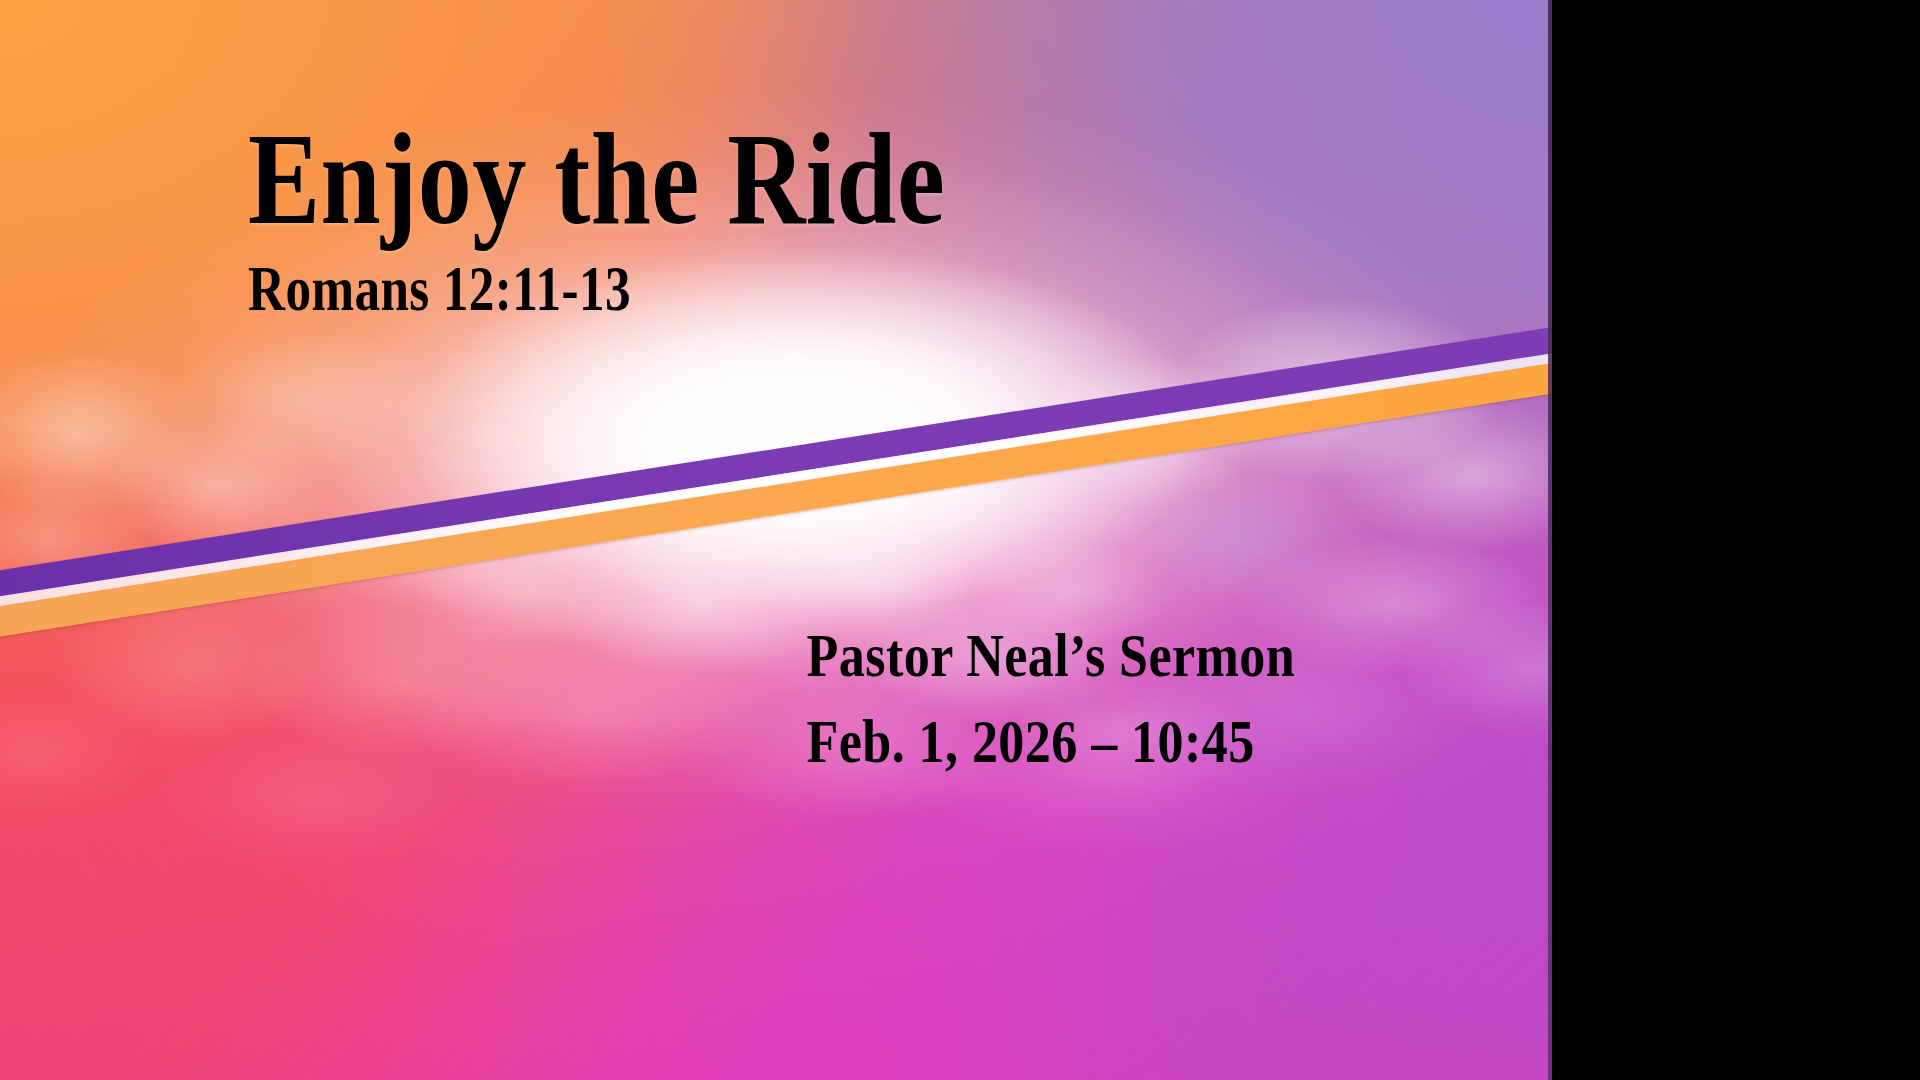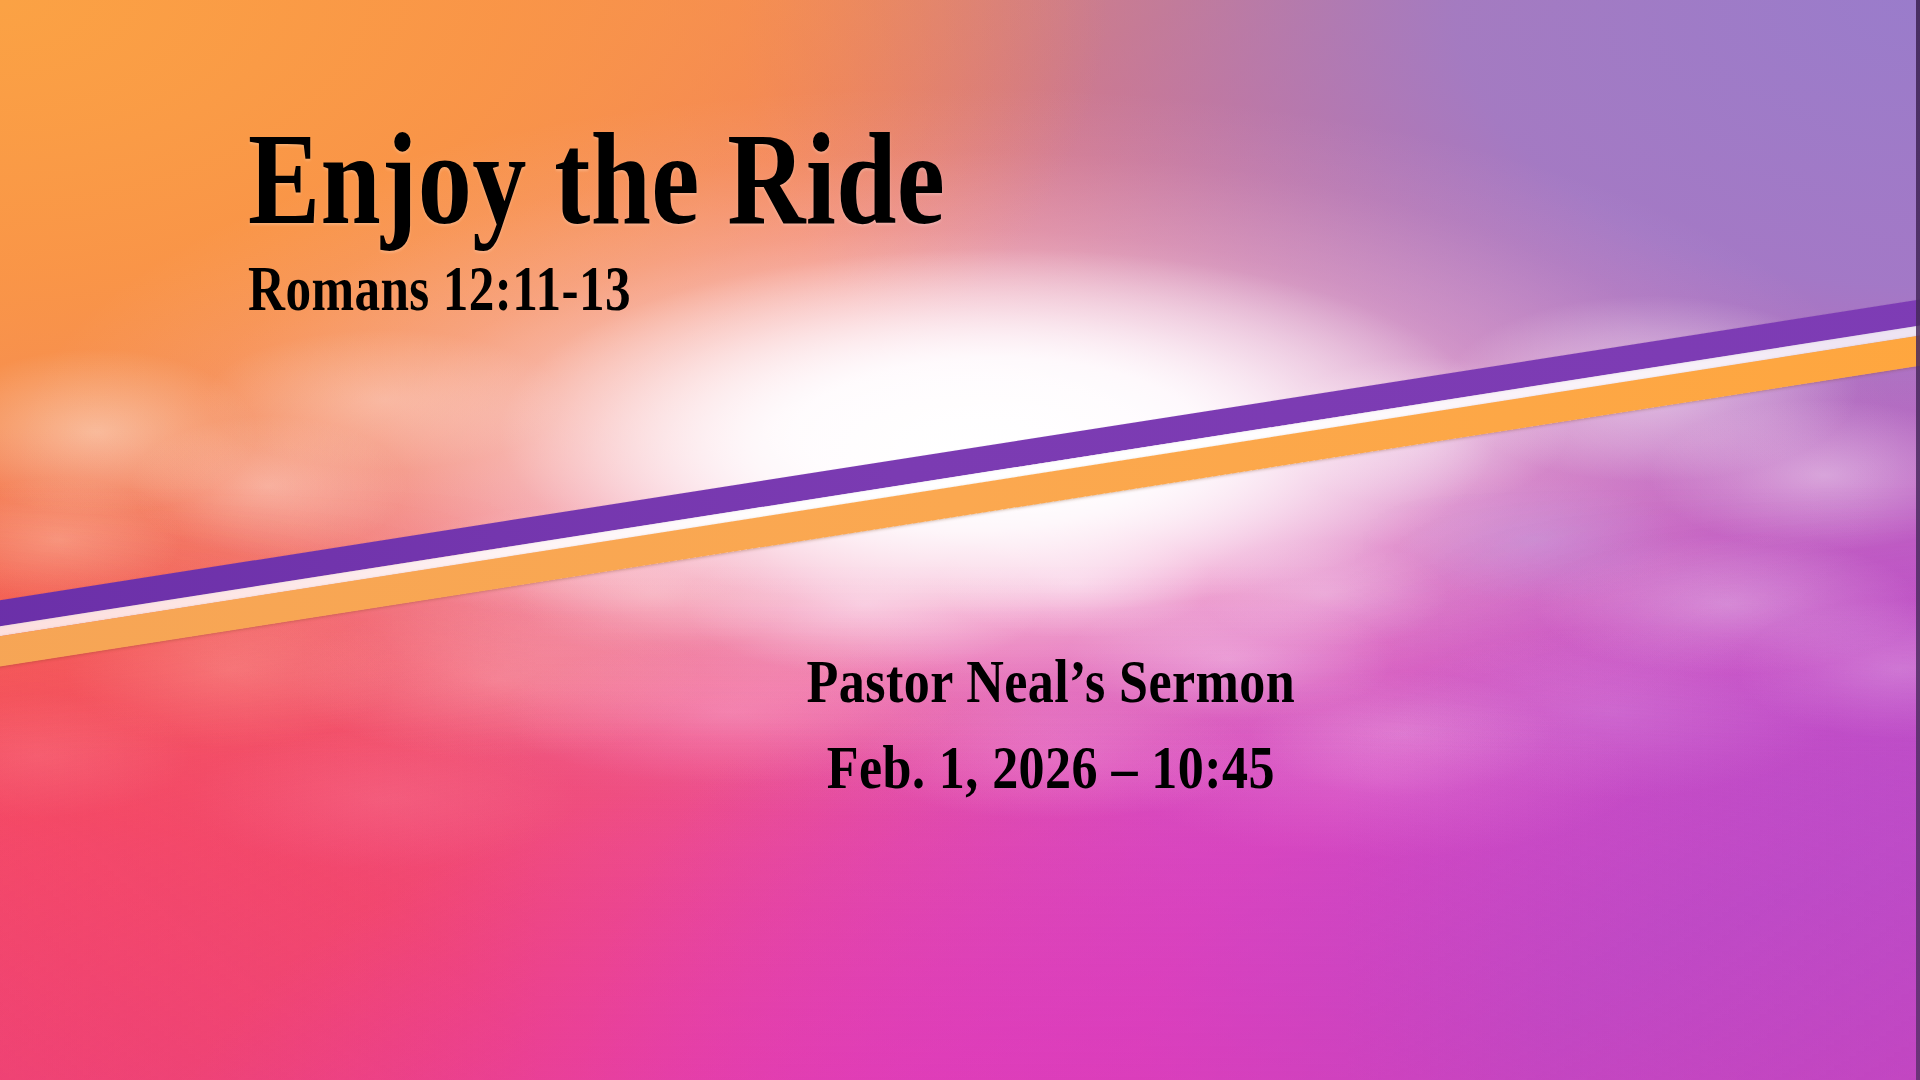--- a/index.html
+++ b/index.html
@@ -10,21 +10,21 @@
   }
   body {
     width: 1920px;
     height: 1080px;
     overflow: hidden;
     font-family: "Liberation Serif", "DejaVu Serif", serif;
   }
 
   #slide {
     position: relative;
-    width: 1920px;
+    width: 1552px;
     height: 1080px;
     overflow: hidden;
     background: #f08c4a;
   }
 
   
   .bg-layer {
     position: absolute;
     inset: 0;
   }
@@ -157,22 +157,22 @@
     position: static;
     margin-top: 6px;
     font-size: 64px;
     transform: scaleX(0.80);
     transform-origin: left center;
   }
 
   #credit-block {
     position: absolute;
     left: 760px;
-    top: 650px;
-    text-align: center;
+    top: 624px;
+    text-align: left;
   }
   #speaker-line {
     position: static;
     font-size: 62px;
     transform: scaleX(0.84);
     transform-origin: center center;
   }
   #date-line {
     position: static;
     margin-top: 24px;

